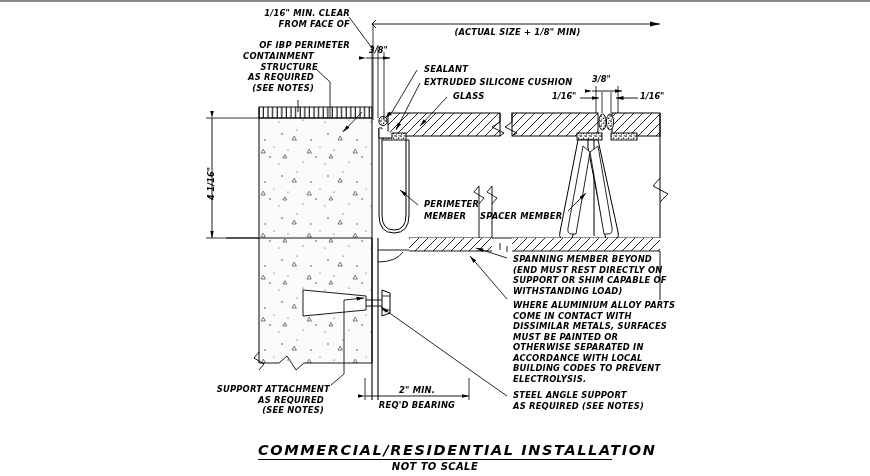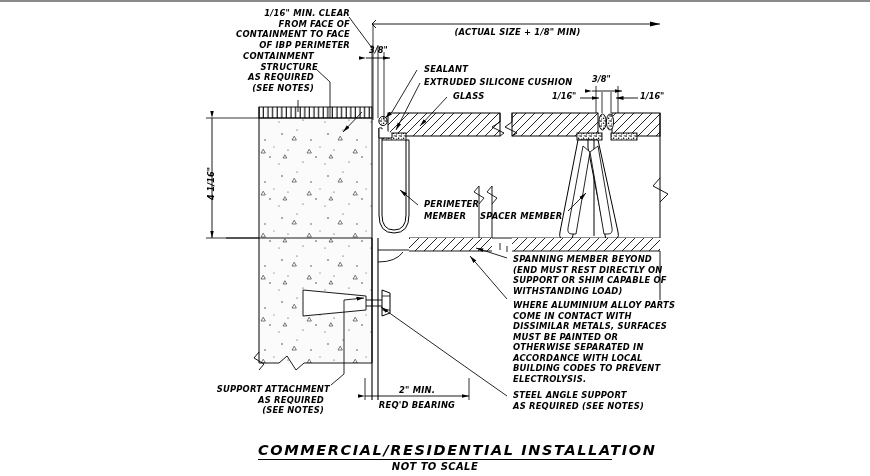--- a/index.html
+++ b/index.html
@@ -320,21 +320,20 @@
 
       <g stroke-width="0.85">
         <path d="M500,243 L500,250"></path>
       </g>
 
     </g>
   </svg>
 
   <div class="lbl r" style="left:196px; top:8px; width:154px;">1/16" MIN. CLEAR</div>
   <div class="lbl r" style="left:196px; top:18.5px; width:154px;">FROM FACE OF</div>
-  <div class="lbl r" style="left:190px; top:29px; width:160px;">CONTAINMENT TO FACE</div>
   <div class="lbl r" style="left:196px; top:39.5px; width:154px;">OF IBP PERIMETER</div>
 
   <div class="lbl r" style="left:196px; top:51px; width:118px;">CONTAINMENT</div>
   <div class="lbl r" style="left:196px; top:61.5px; width:122px;">STRUCTURE</div>
   <div class="lbl r" style="left:196px; top:72px; width:118px;">AS REQUIRED</div>
   <div class="lbl r" style="left:196px; top:82.5px; width:118px;">(SEE NOTES)</div>
 
   <div class="lbl c" style="left:375px; top:27px; width:285px;">(ACTUAL SIZE + 1/8" MIN)</div>
 
   <div class="dim" style="left:369px; top:45px;">3/8"</div>

